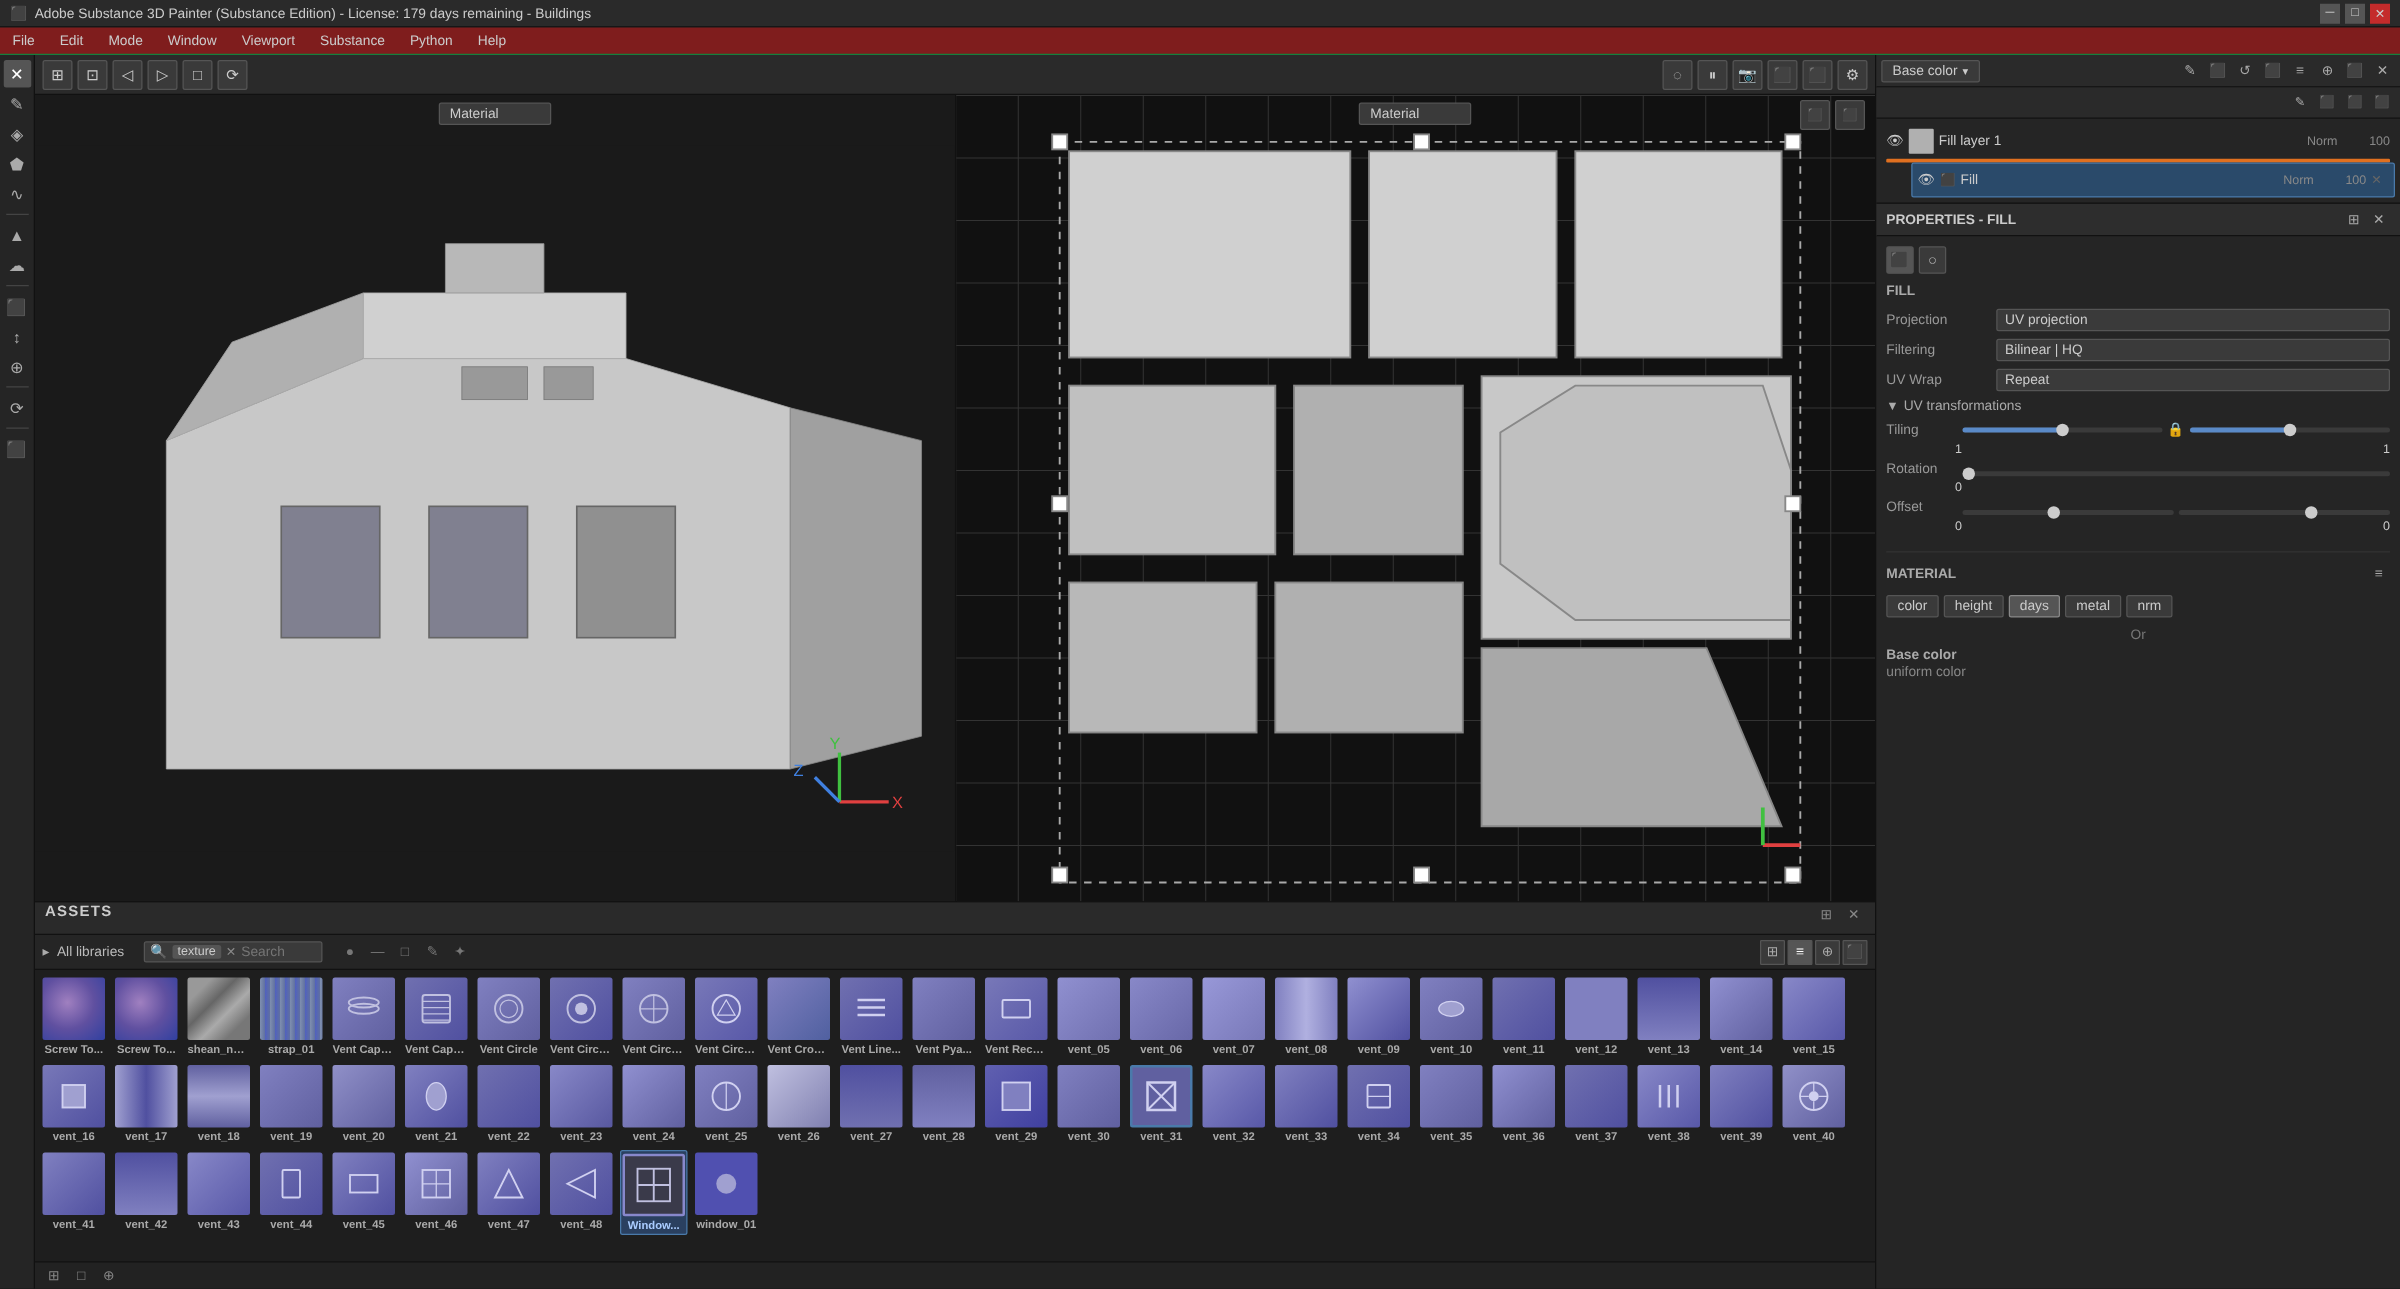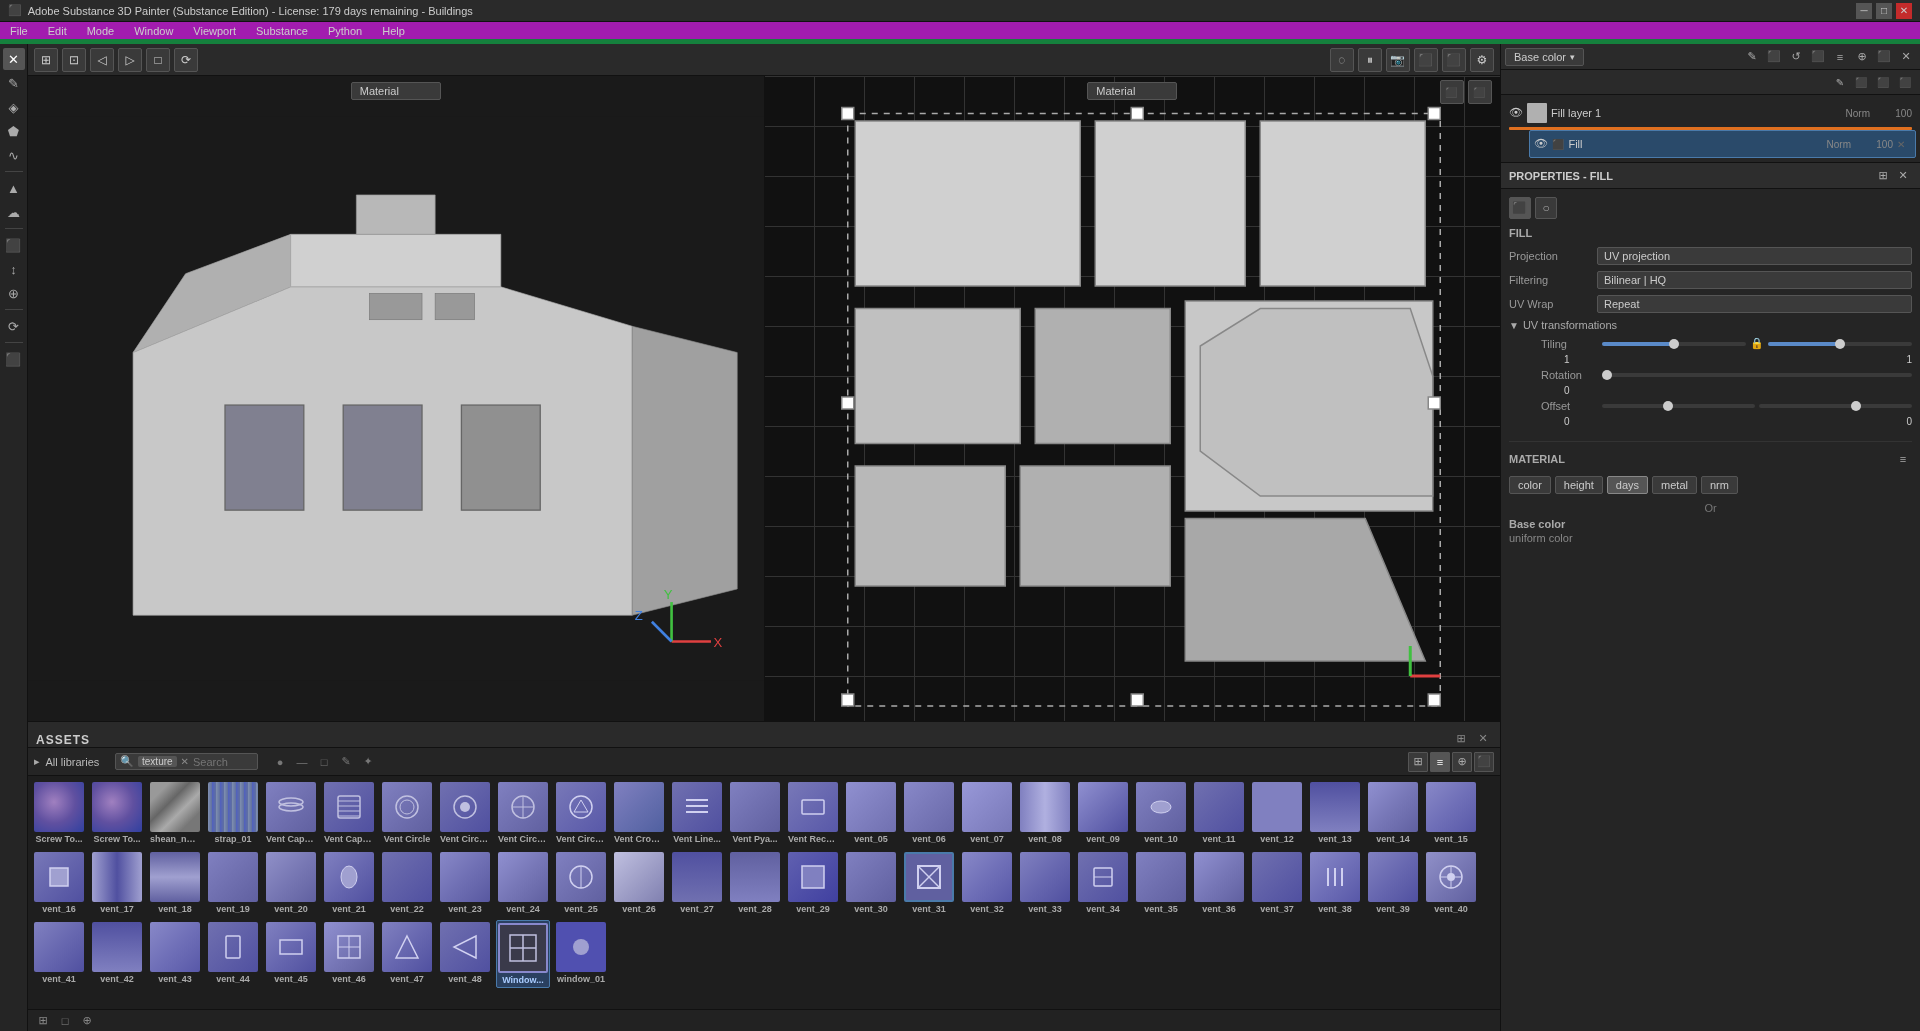--- a/index.html
+++ b/index.html
@@ -24,25 +24,25 @@
     }
     #titlebar-controls { margin-left: auto; display: flex; gap: 4px; }
     .titlebar-btn {
       width: 16px; height: 16px;
       background: #555; border: none; color: #ccc;
       font-size: 10px; cursor: pointer; display: flex; align-items: center; justify-content: center;
     }
 
     
     #menubar {
-      background: #a21caf;
+      background: #7f1d1d;
       height: 22px;
       display: flex;
       align-items: center;
-      border-bottom: 5px solid #15803d;
+      border-bottom: 1px solid #15803d;
     }
     .menu-item {
       padding: 0 10px;
       height: 100%;
       display: flex;
       align-items: center;
       color: #ccc;
       cursor: pointer;
       font-size: 11px;
     }
@@ -171,21 +171,21 @@
       background: #1e1e1e;
       border-top: 1px solid #111;
       display: flex;
       flex-direction: column;
     }
 
     #assets-header {
       height: 26px;
       background: #2a2a2a;
       display: flex;
-      align-items: flex-end;
+      align-items: flex-start;
       padding: 0 8px;
       border-bottom: 1px solid #111;
       gap: 8px;
     }
 
     #assets-toolbar {
       height: 28px;
       background: #252525;
       display: flex;
       align-items: center;
@@ -514,24 +514,23 @@
       cursor: pointer;
     }
 
     .section-collapse-btn {
       color: #aaa;
       font-size: 10px;
     }
 
     .slider-row {
       display: flex;
-      align-items: center;
+      align-items: flex-end;
       gap: 6px;
       margin-bottom: 4px;
-      margin-left: 32px;
     }
 
     .slider-label {
       color: #999;
       font-size: 11px;
       width: 55px;
       flex-shrink: 0;
     }
 
     .slider-container {

